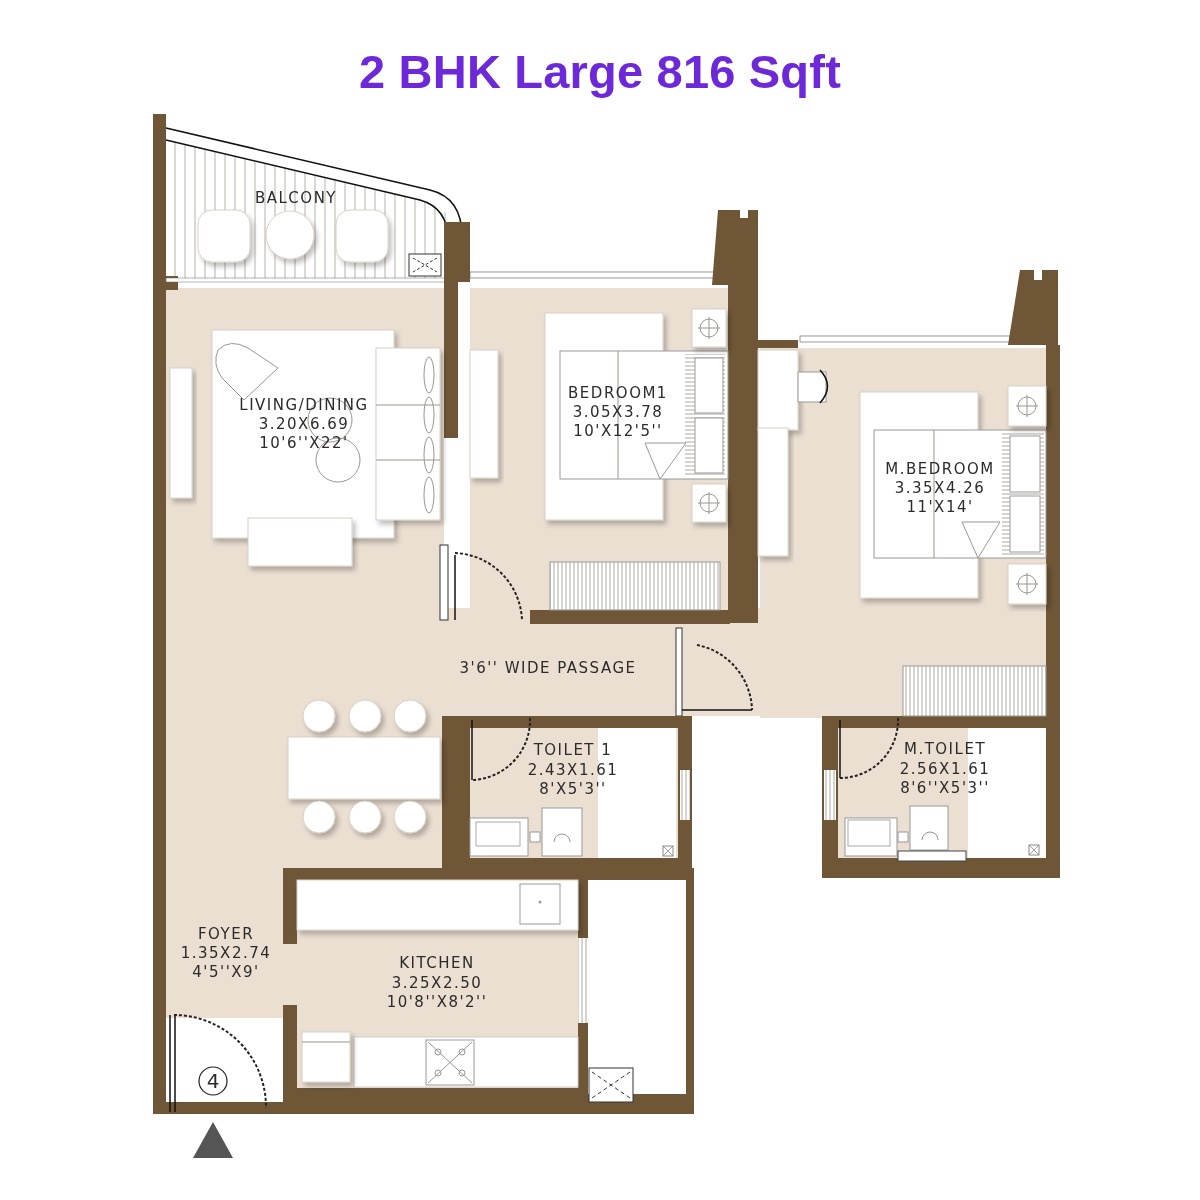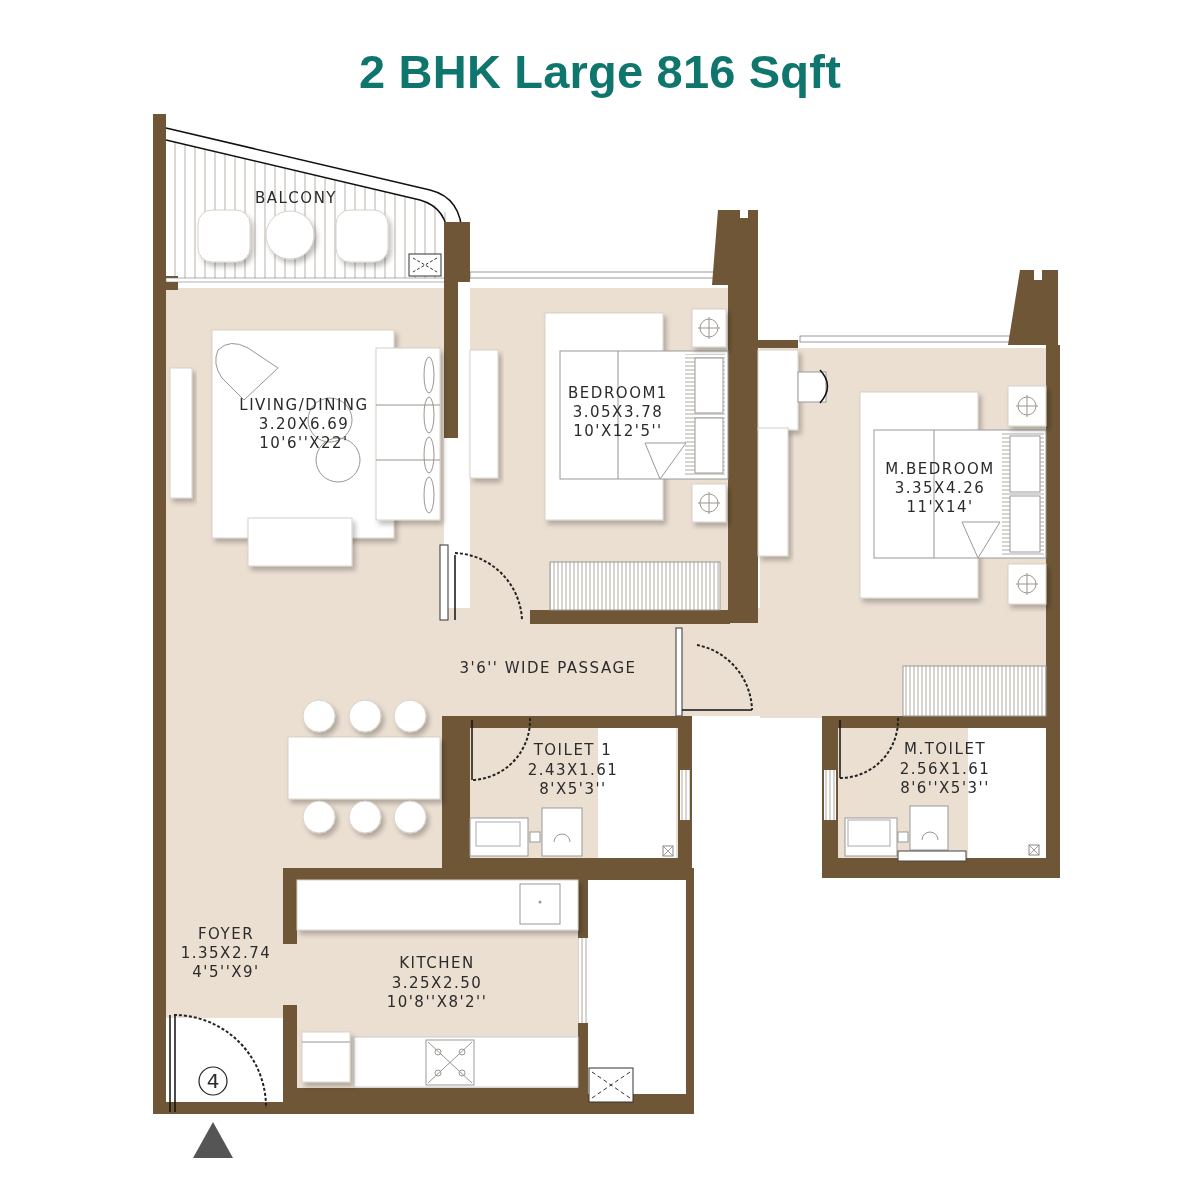--- a/index.html
+++ b/index.html
@@ -1,17 +1,17 @@
 <!DOCTYPE html>
 <html><head>
 <meta charset="utf-8">
 <style>
   html, body { margin: 0; padding: 0; background: #ffffff; }
   body { width: 1200px; height: 1200px; position: relative; overflow: hidden; font-family: "Liberation Sans", sans-serif; }
-  .title { position: absolute; top: 44px; left: 0; width: 1200px; text-align: center; font-family: "Liberation Sans", sans-serif; font-weight: bold; font-size: 47px; color: #0f766e; letter-spacing: 0.2px; }
+  .title { position: absolute; top: 44px; left: 0; width: 1200px; text-align: center; font-family: "Liberation Sans", sans-serif; font-weight: bold; font-size: 47px; color: #6d28d9; letter-spacing: 0.2px; }
   svg.plan { position: absolute; left: 0; top: 0; }
   .lbl { font-family: "DejaVu Sans", sans-serif; font-size: 15px; fill: #2b2b2b; letter-spacing: 1.5px; text-anchor: middle; }
   .wall { fill: #6e5637; }
   .floor { fill: #ebdfd2; }
   .furn { fill: #ffffff; stroke: #d8d0c6; stroke-width: 1; filter: url(#sh); }
   .line { fill: none; stroke: #9b958d; stroke-width: 1; }
   .door { fill: none; stroke: #222; stroke-width: 2; stroke-dasharray: 3 2; }
   .thin { fill: none; stroke: #111; stroke-width: 1.5; }
 </style>
 </head>

